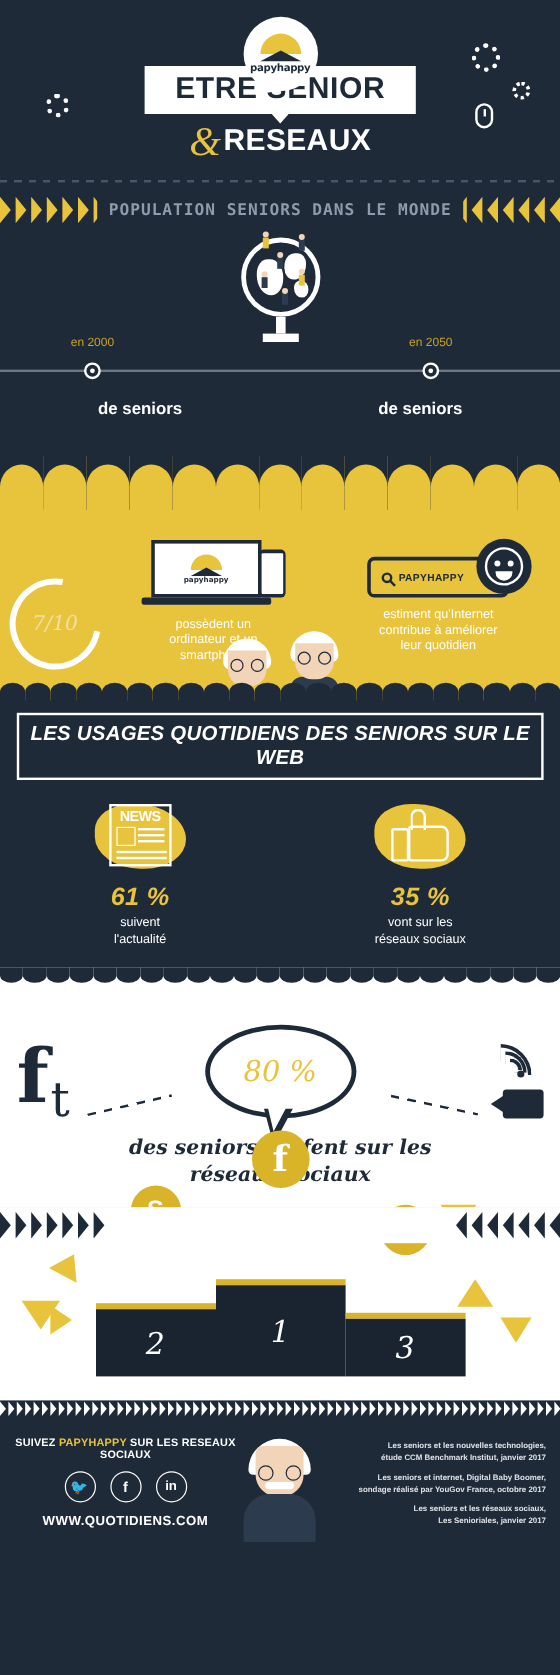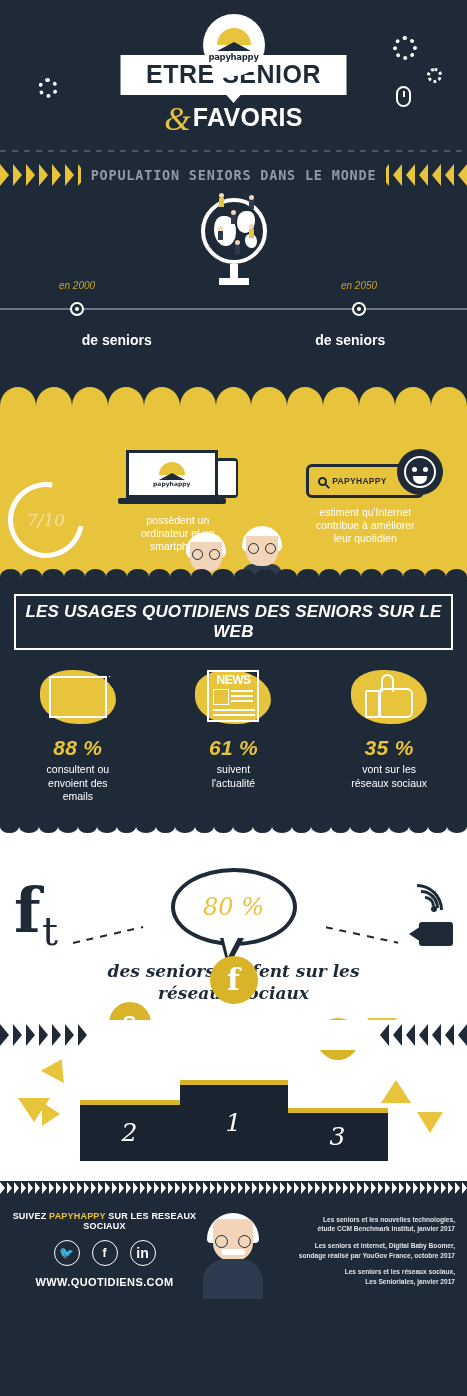--- a/index.html
+++ b/index.html
@@ -66,21 +66,21 @@
   .globe .l3 { width:12px;height:14px; left:40px; top:32px; }
   .g-stand { width:8px;height:14px;background:#fff;margin:0 auto; }
   .g-base { width:30px;height:7px;background:#fff;margin:0 auto; }
   .person { position:absolute; width:5px; }
   .p-head { width:5px;height:5px;border-radius:50%; margin:0 auto; }
   .p-body { width:5px;height:9px; }
 
   .timeline { position:absolute; left:0; right:0; top:118px; height:2px; background:#6b7686; }
   .tmark { position:absolute; top:-6px; width:14px;height:14px;border-radius:50%;border:2px solid #fff; background:#1f2a38;}
   .tmark:after{content:"";position:absolute;left:3px;top:3px;width:4px;height:4px;border-radius:50%;background:#fff;}
-  .tlabel { position:absolute; top:-28px; font-size:10px; color:#c9a227; white-space:nowrap; transform:translateX(-50%);font-style:italic; }
+  .tlabel { position:absolute; top:-28px; font-size:10px; color:#c9a227; white-space:nowrap; transform:translateX(-50%); }
   .tvals { position:absolute; top:140px; left:0; right:0; display:flex; }
   .tcol { flex:1; text-align:center; }
   .tbig { font-family:"DejaVu Serif", serif; font-style:italic; font-size:19px; color:#fff; letter-spacing:0.5px;}
   .tsub { font-size:14px; font-weight:bold; color:#fff; margin-top:2px; }
 
   
   .yellow-sec { position:relative; background:#e8c33c; margin-top:0; padding-top:56px; padding-bottom:8px; }
   .cloud-top { position:absolute; top:-1px; left:0; right:0; height:46px; display:flex; }
   .cloud-top .bl { flex:1; height:46px; background:#1f2a38; position:relative; }
   .cloud-top .bl:after{ content:""; position:absolute; left:0; right:0; bottom:0; height:38px;
@@ -230,21 +230,21 @@
       <div class="logo-arc"></div>
       <div class="logo-roof"></div>
       <div class="logo-word">papyhappy</div>
     </div>
 
     <div class="title-box">
       <div class="t1">ETRE SENIOR</div>
     </div>
 
     <div class="subtitle-row">
-      <span class="amp">&amp;</span><span class="t2">FAVORIS</span>
+      <span class="amp">&amp;</span><span class="t2">RESEAUX</span>
     </div>
     <div class="dashline"></div>
   </div>
 
   <div class="band" style="background:#1f2a38;">
     <div class="chevrons lf" id="chev-left-y">
         <div class="chev right"></div>
         <div class="chev right"></div>
         <div class="chev right"></div>
         <div class="chev right"></div>
@@ -425,30 +425,20 @@
         <div class="sb"></div>
       </div>
   </div>
 
   <div class="usages">
     <div class="usage-banner">
       <div class="ut">LES USAGES QUOTIDIENS DES SENIORS SUR LE WEB</div>
     </div>
 
     <div class="stats">
-      <div class="stat">
-        <div class="icon-brush">
-          <div class="brush"></div>
-          <div class="env"></div>
-        </div>
-        <div class="pct">88 %</div>
-        <div class="pcap" style="white-space:pre-line;">consultent ou
-envoient des
-emails</div>
-      </div>
 
       <div class="stat">
         <div class="icon-brush">
           <div class="brush"></div>
           <div class="news">
             <div class="nh">NEWS</div>
             <div class="nb"></div>
             <div class="nl" style="top:18px;"></div>
             <div class="nl" style="top:23px;"></div>
             <div class="nl" style="top:28px;"></div>
@@ -668,21 +658,21 @@
   <div class="footer">
     <div class="f-left">
       <div class="f-follow"><span>SUIVEZ </span><span class="hl">PAPYHAPPY</span><span> SUR LES RESEAUX SOCIAUX</span></div>
       <div class="f-socials">
         <div class="soc">
             <span>🐦</span>
           </div>
         <div class="soc">
             <span>f</span>
           </div>
-        <div class="soc" style="font-size:14px;">
+        <div class="soc" style="font-size:11px;">
             <span>in</span>
           </div>
       </div>
       <div class="f-url">WWW.QUOTIDIENS.COM</div>
     </div>
 
     <div class="f-man">
       <div class="man-hair"></div>
       <div class="man-face"></div>
       <div class="man-glass">

